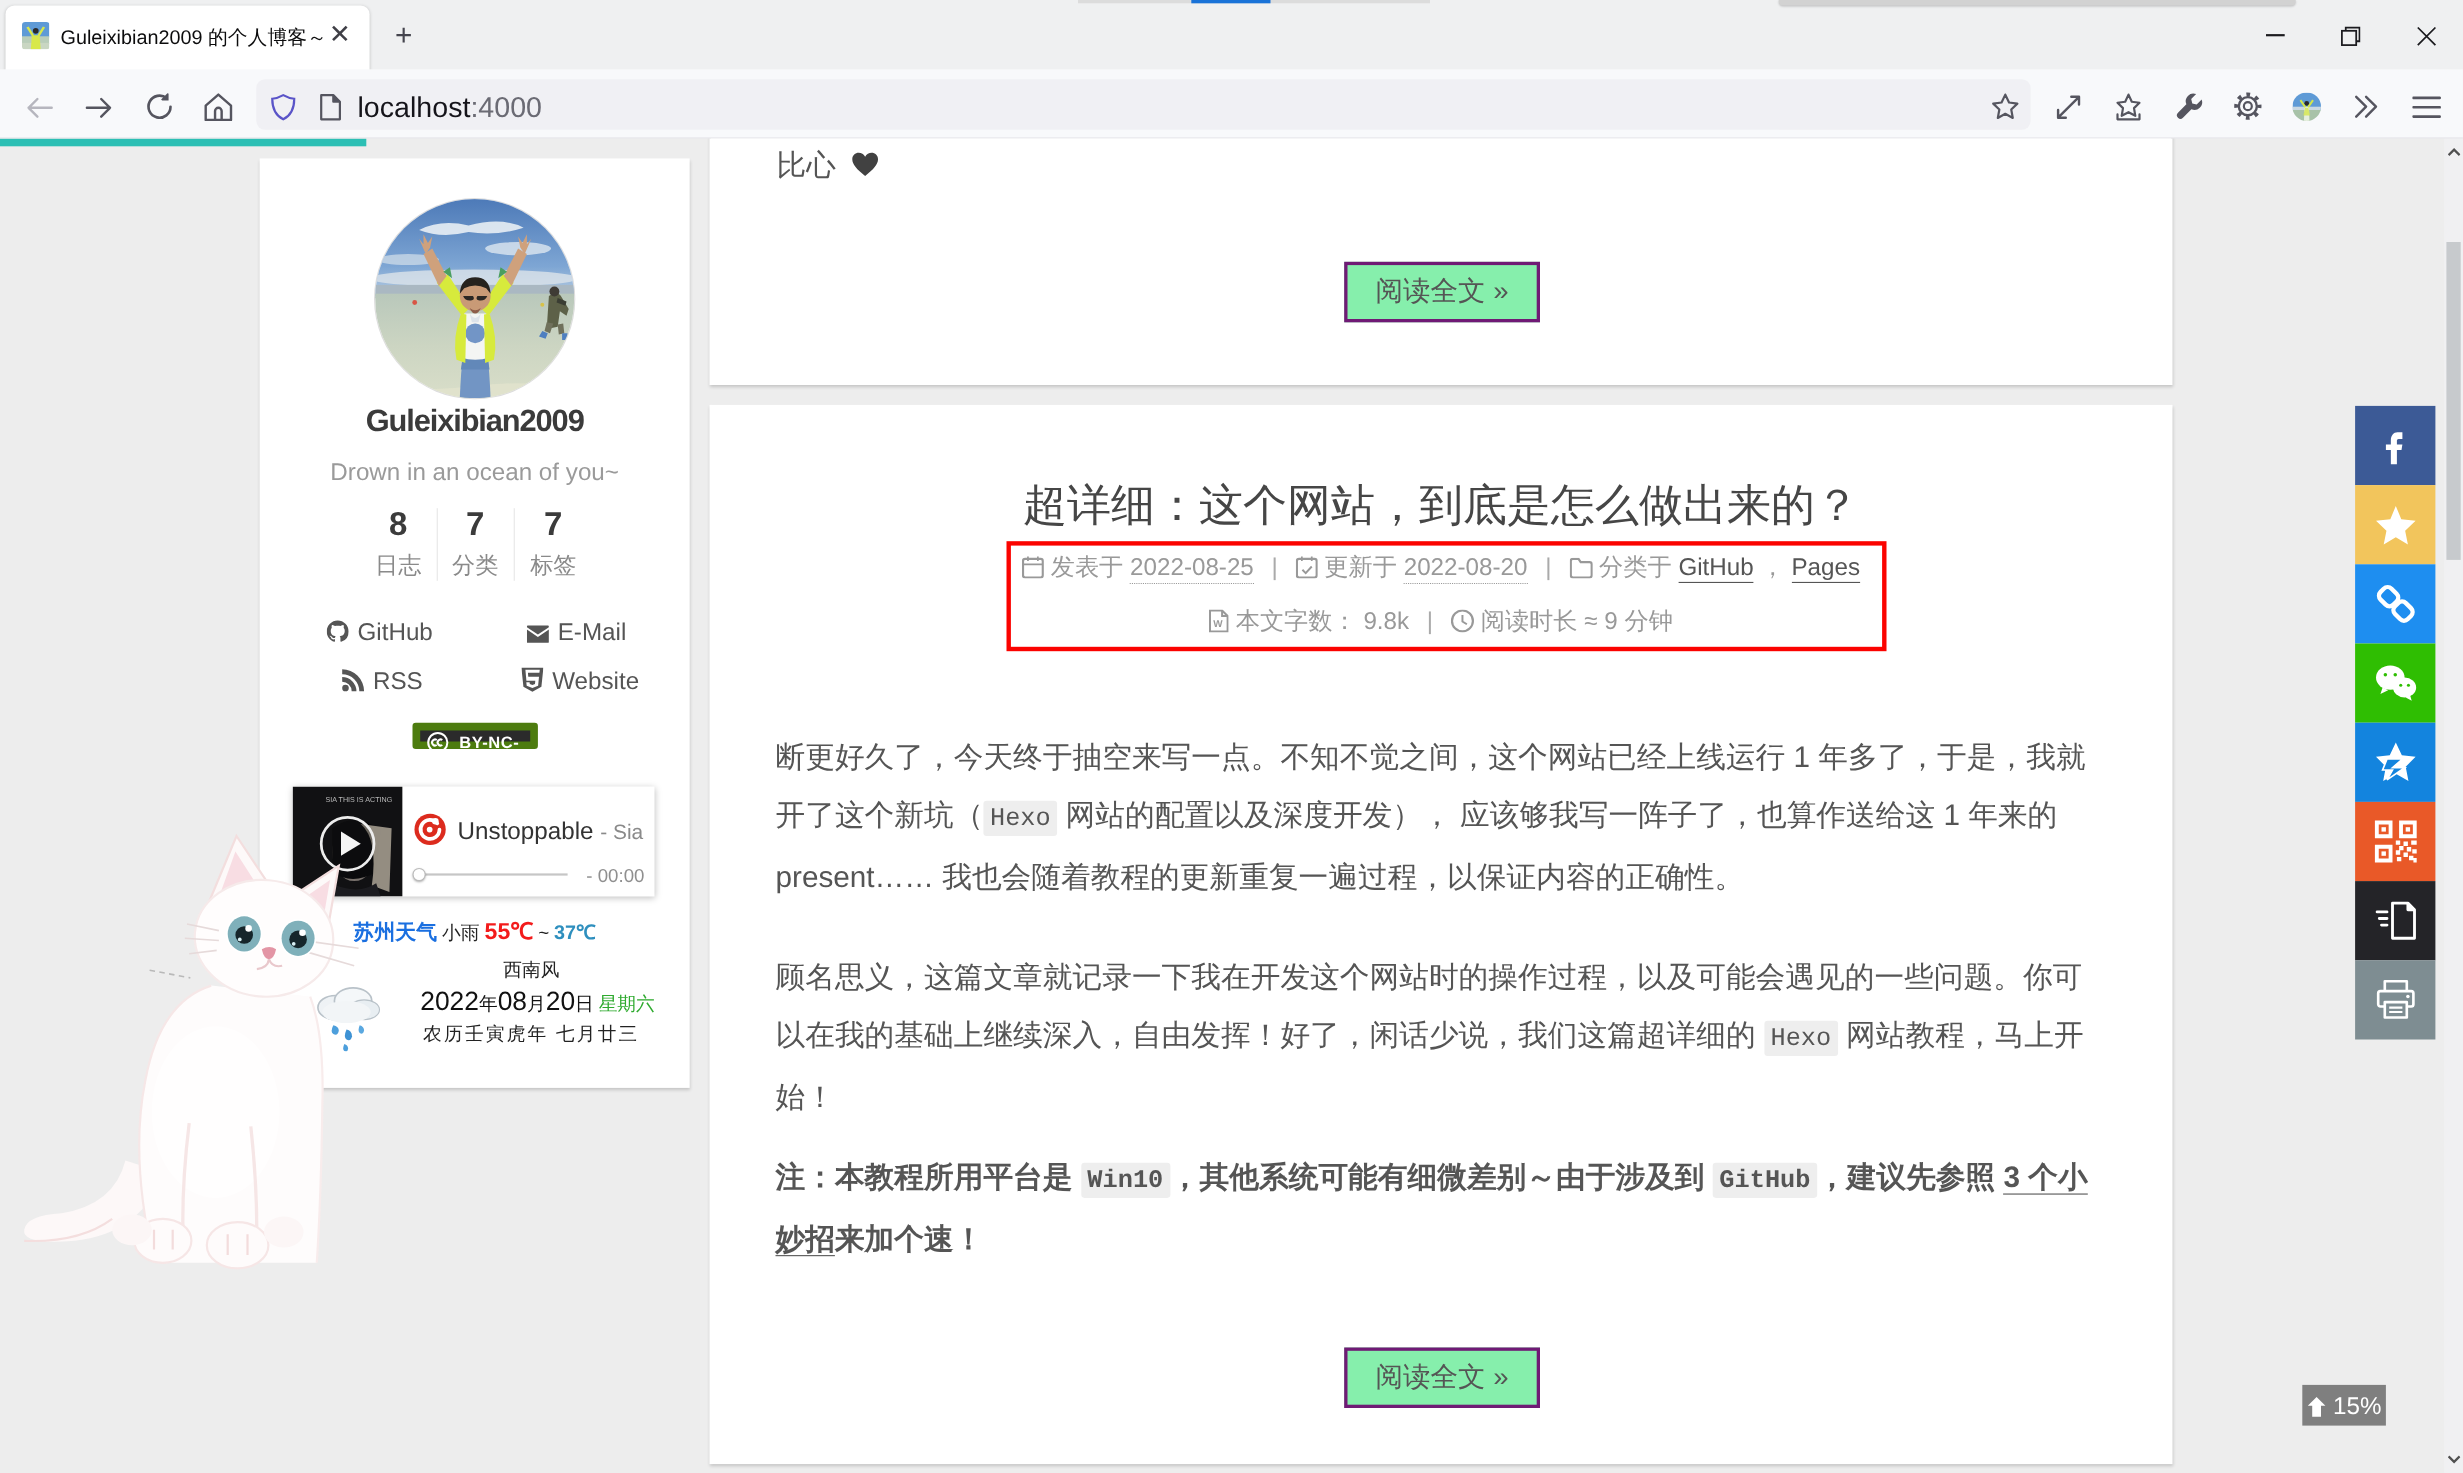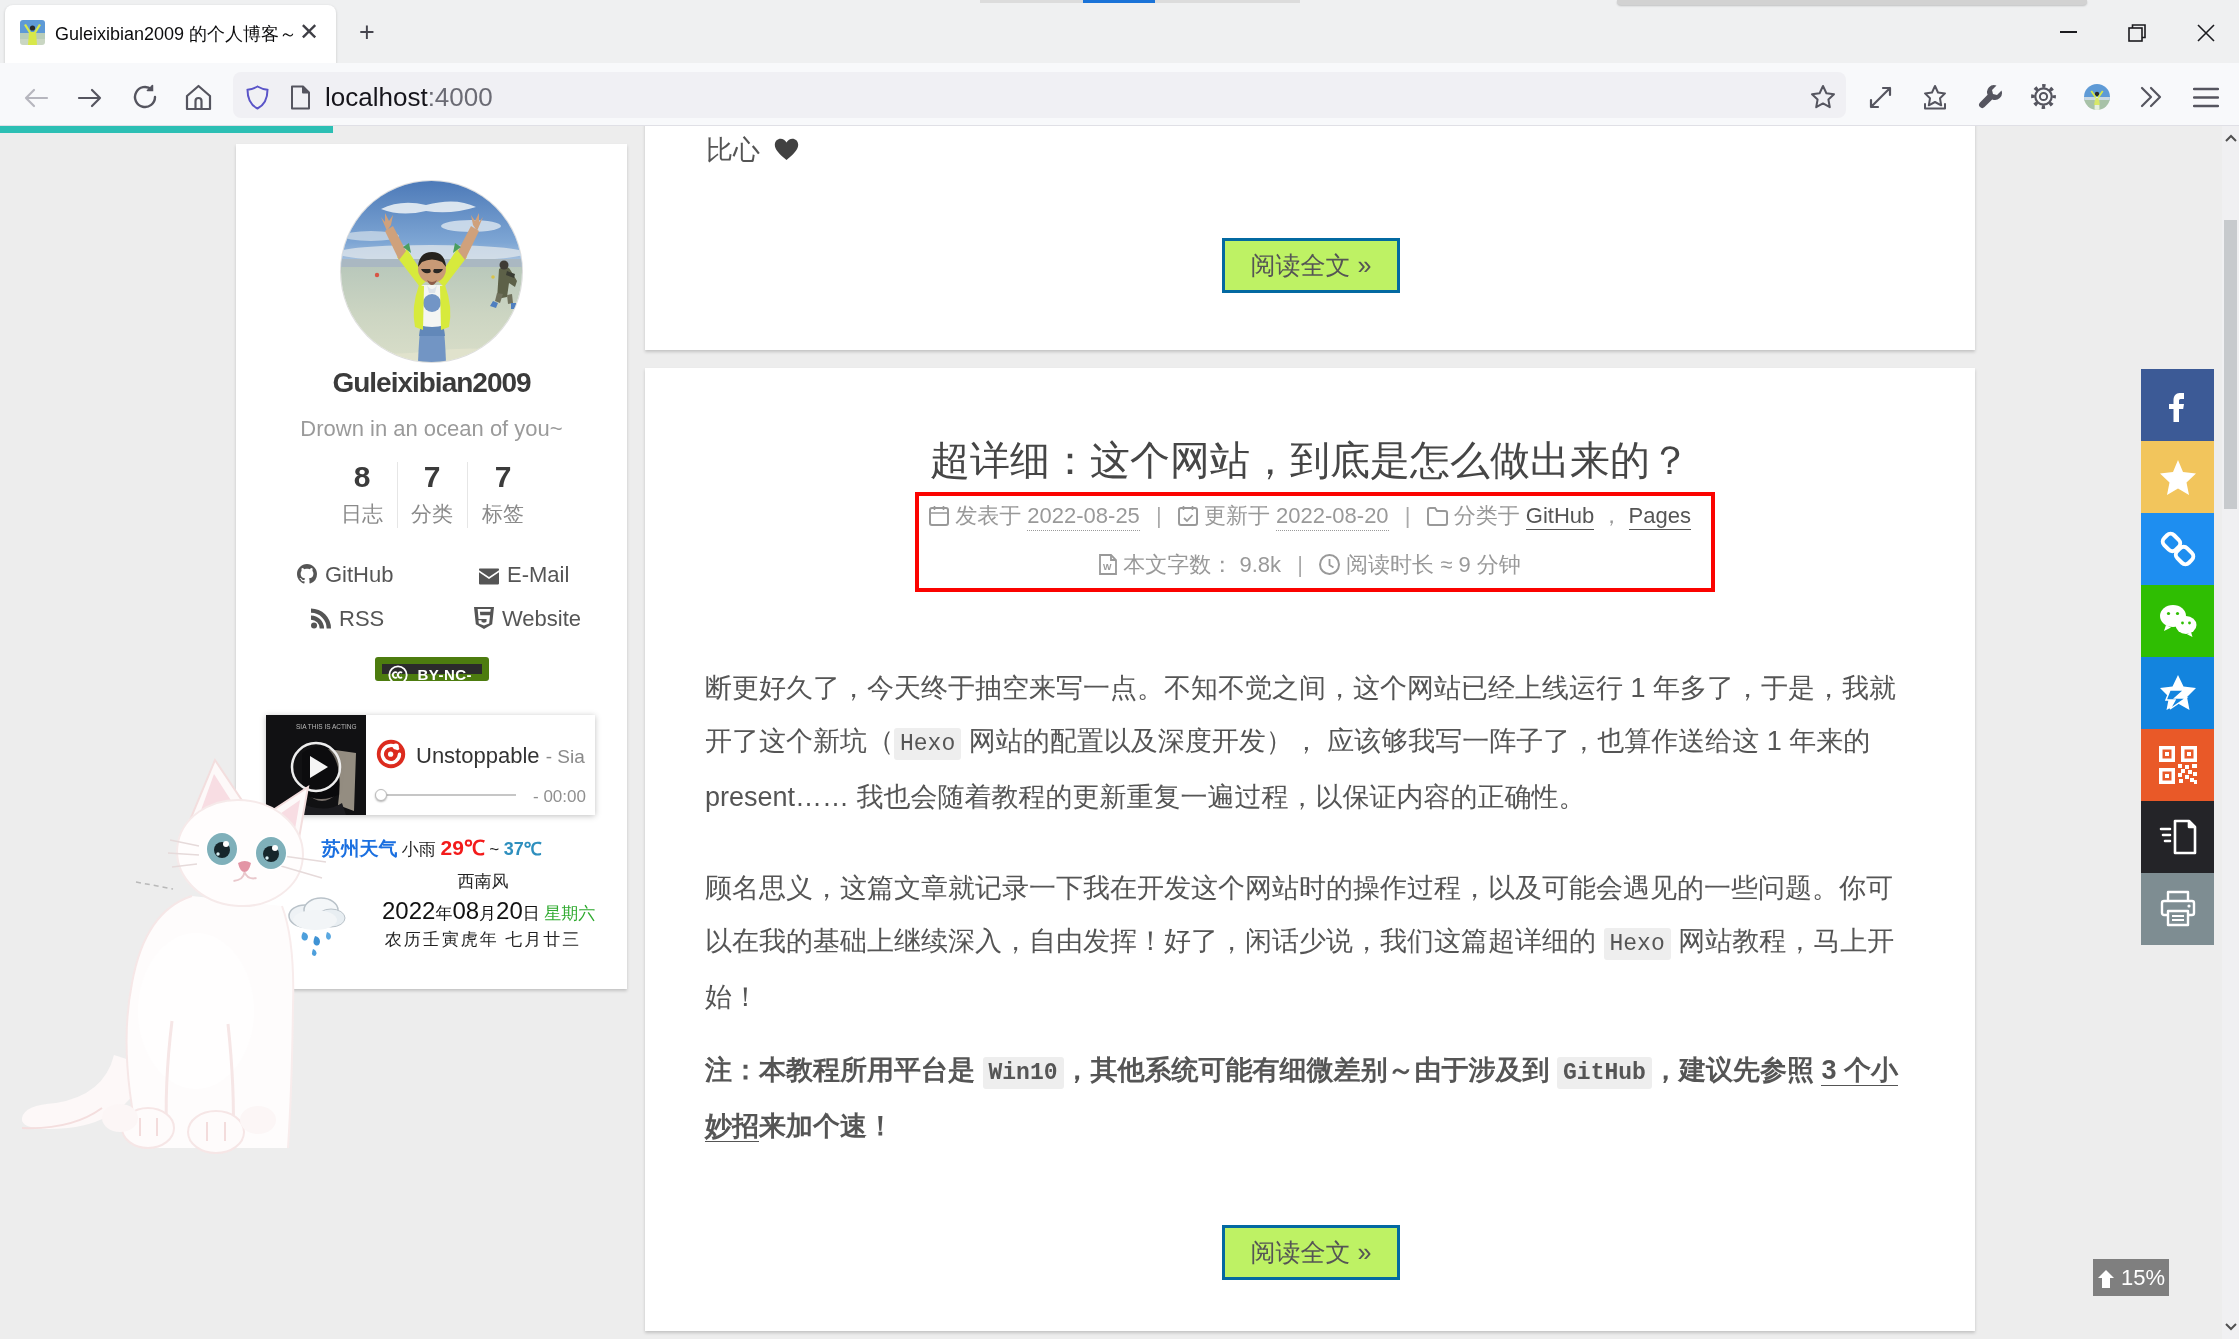--- a/index.html
+++ b/index.html
@@ -34,21 +34,21 @@
 .slink { position:absolute; font-size:22px; color:#555; }
 .slink svg { vertical-align:-4px; margin-right:8px; width:20px; }
 #ccbadge { left:375px; top:531px; width:114px; height:24px; background:#2b2b2b; border:7px solid #4d7c0f; border-radius:3px; color:#fff; }
 
 #player { left:266px; top:589px; width:329px; height:100px; background:#fff; box-shadow:0 1px 6px rgba(0,0,0,.25); }
 
 .sh { position:absolute; left:2141px; width:73px; height:72px; }
 .sh svg { position:absolute; left:50%; top:50%; transform:translate(-50%,-50%); }
 #totop { left:2093px; top:1133px; width:76px; height:37px; background:#7f7f7f; color:#fff; font-size:22px; text-align:center; line-height:37px; }
 
-.rbtn { width:178px; height:55px; border:3px solid #0369a1; color:#555; font-size:25px; text-align:center; line-height:49px; background:#bef264; }
+.rbtn { width:178px; height:55px; border:3px solid #701a75; color:#555; font-size:25px; text-align:center; line-height:49px; background:#86efac; }
 .meta { text-align:center; font-size:22px; color:#999; line-height:28px; }
 .meta .msep { margin:0 10px; color:#aaa; }
 .meta .du { border-bottom:1px dotted #999; padding-bottom:2px; }
 .meta .mlink { color:#555; border-bottom:1px solid #555; padding-bottom:1px; }
 .meta .mic svg { vertical-align:-3px; }
 .meta .l2 { display:inline-block; margin-top:21px; }
 .para { left:705px; width:1214px; font-size:27px; color:#555; line-height:53px; }
 .para code { font-family:"Liberation Mono",monospace; font-size:23px; background:#eee; border-radius:3px; padding:3px 6px; color:#555; }
 .plink { border-bottom:1px solid #555; }
 </style>
@@ -297,21 +297,21 @@
       </svg>
     <div class="abs" style="left:150px;top:28px;font-size:22px;color:#333;white-space:nowrap">Unstoppable <span style="color:#8a8a8a;font-size:19px">- Sia</span></div>
     <div class="abs" style="left:113px;top:79px;width:137px;height:2px;background:#c6c6c6"></div>
     <div class="abs" style="left:109px;top:74px;width:12px;height:12px;border-radius:50%;background:#fff;border:1px solid #bbb;box-shadow:0 1px 2px rgba(0,0,0,.3)"></div>
     <div class="abs" style="left:267px;top:72px;font-size:17px;color:#8f8f8f">- 00:00</div>
   </div>
 
   <div class="abs" style="left:236px;top:711px;width:391px;text-align:center;white-space:nowrap;line-height:22px">
     <span style="font-size:19px;font-weight:bold;color:#1a6fe0">苏州天气</span>
     <span style="font-size:17px;color:#222"> 小雨 </span>
-    <span style="font-size:21px;font-weight:bold;color:#f31b1b">29℃</span>
+    <span style="font-size:21px;font-weight:bold;color:#f31b1b">55℃</span>
     <span style="font-size:17px;color:#222">~</span>
     <span style="font-size:18px;font-weight:bold;color:#2e8fbe">37℃</span>
   </div>
   <div class="abs" style="left:382px;top:747px;width:202px;text-align:center;font-size:17px;line-height:18px;color:#222">西南风</div>
   <div class="abs" style="left:382px;top:772px;width:202px;text-align:center;white-space:nowrap;line-height:26px"><span style="font-size:24px;color:#111">2022<span style="font-size:17px">年</span>08<span style="font-size:17px">月</span>20<span style="font-size:17px">日</span></span> <span style="font-size:17px;color:#2faa2f">星期六</span></div>
   <div class="abs" style="left:382px;top:804px;width:202px;text-align:center;font-size:17px;line-height:20px;color:#222;letter-spacing:2px">农历壬寅虎年 七月廿三</div>
 
   <svg class="abs" style="left:283px;top:760px" width="67" height="70" viewBox="0 0 67 70">
     <ellipse cx="22" cy="30" rx="16" ry="11" fill="#eef2f5" stroke="#b9c2c9" stroke-width="1.5"></ellipse>
     <ellipse cx="38" cy="24" rx="17" ry="12" fill="#f4f7f9" stroke="#b9c2c9" stroke-width="1.5"></ellipse>

